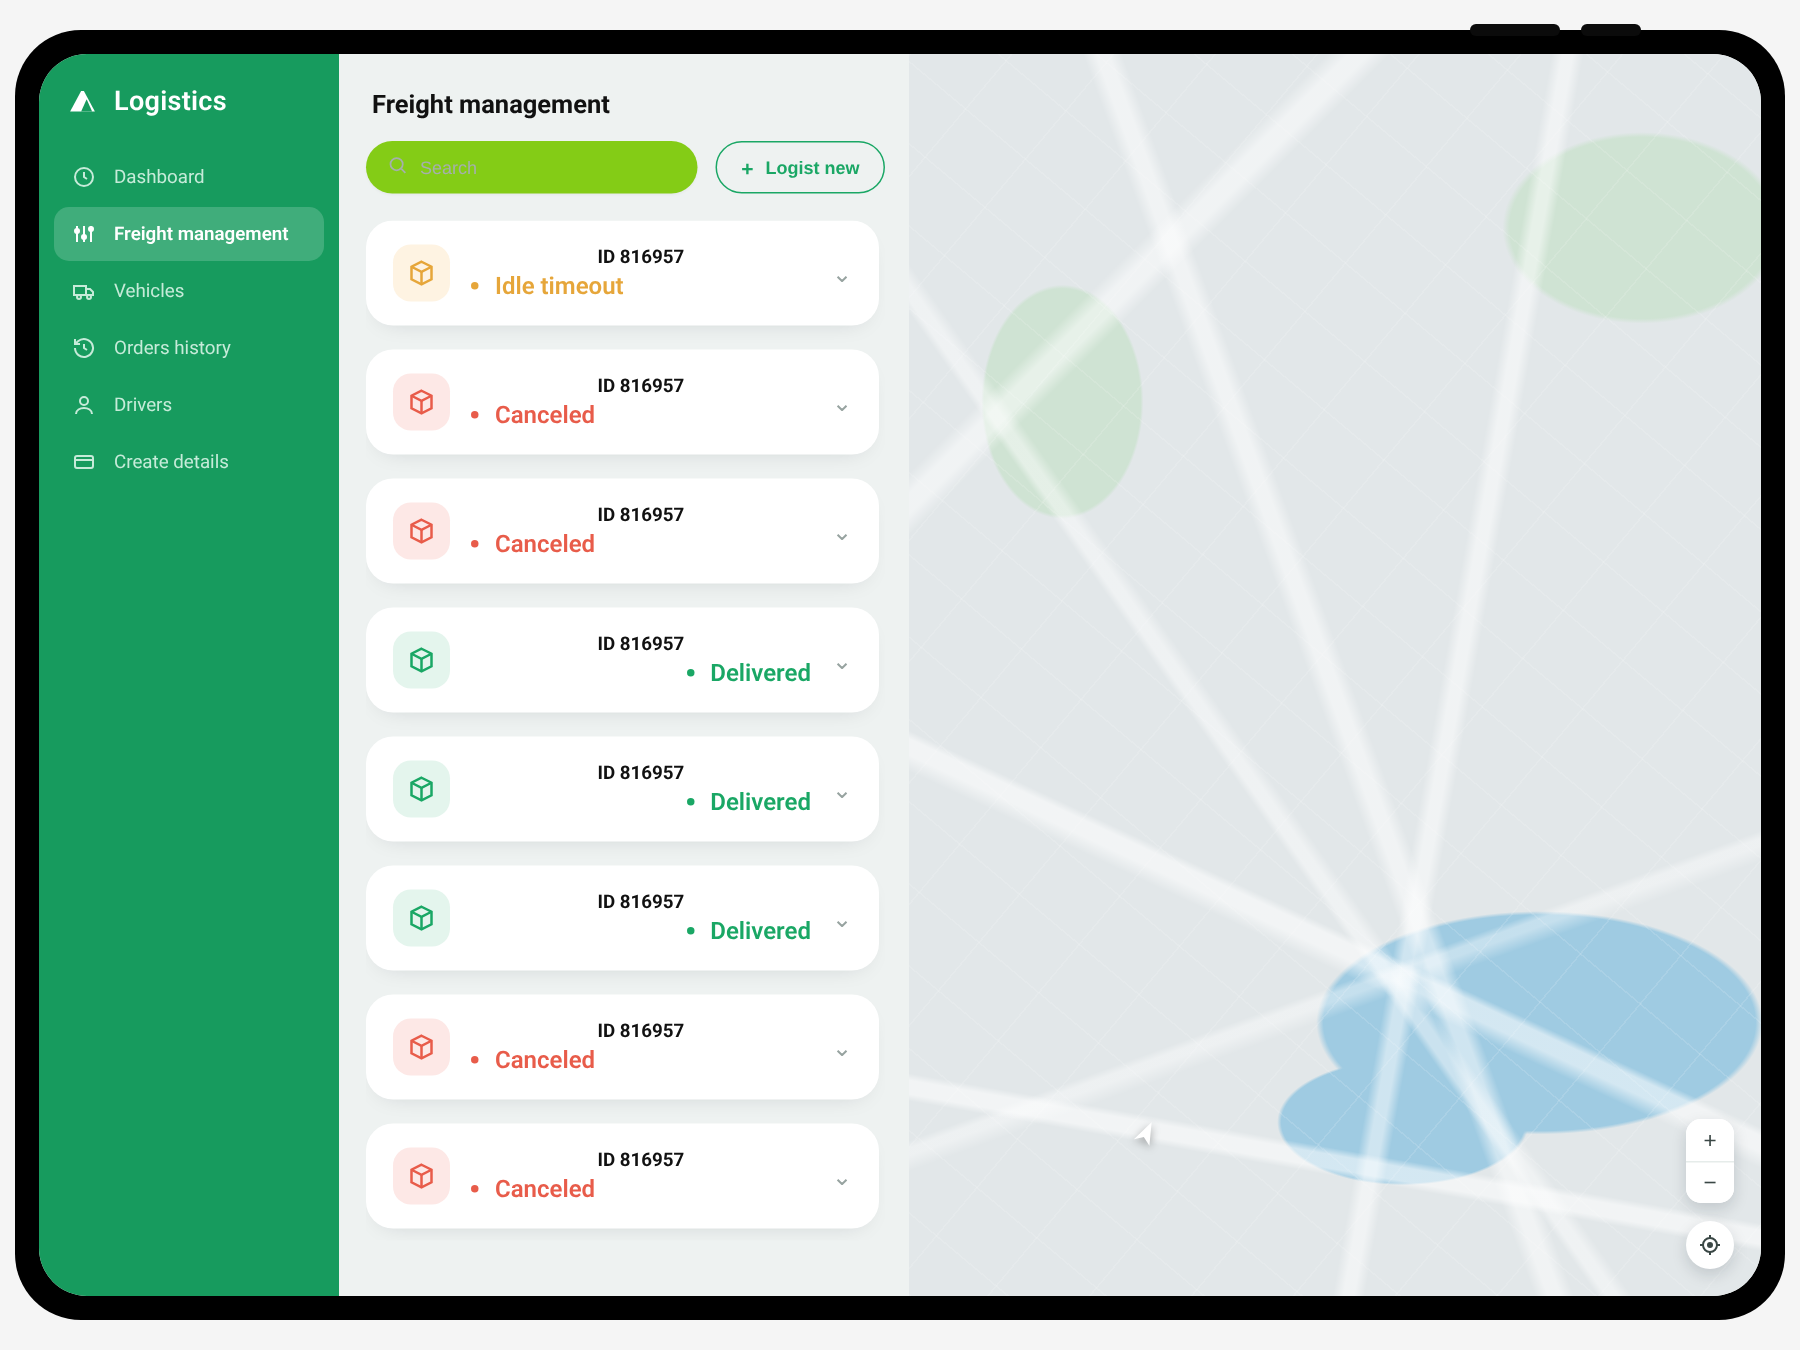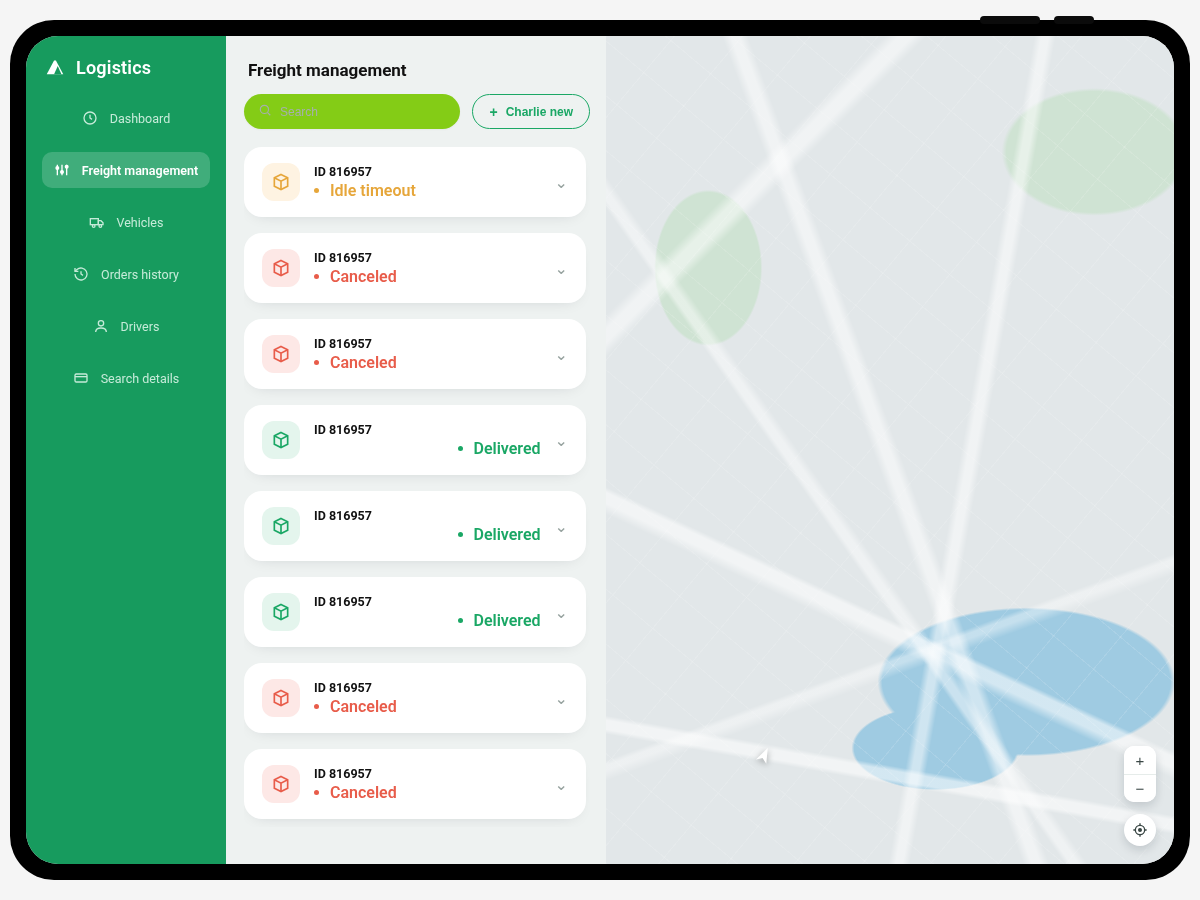--- a/index.html
+++ b/index.html
@@ -61,21 +61,21 @@
   .brand {
     display: flex;
     align-items: center;
     gap: 10px;
     padding: 0 8px 22px;
     color: #fff;
   }
   .brand .logo-icon { width: 22px; height: 22px; }
   .brand .brand-name { font-size: 18px; font-weight: 600; letter-spacing: .2px; }
 
-  .nav { display: flex; flex-direction: column; gap: 16px; align-items: center; }
+  .nav { display: flex; flex-direction: column; gap: 2px; }
   .nav-item {
     display: flex;
     align-items: center;
     gap: 12px;
     padding: 10px 12px;
     border-radius: 10px;
     font-size: 12.5px;
     color: #c6ebd9;
     cursor: pointer;
   }
@@ -184,21 +184,21 @@
   }
   .badge.idle      { background: #fef3e2; }
   .badge.canceled  { background: #fde8e6; }
   .badge.delivered { background: #e4f5ed; }
   .badge svg { width: 20px; height: 20px; }
   .badge.idle svg      { stroke: #e6a63a; }
   .badge.canceled svg  { stroke: #e85c4a; }
   .badge.delivered svg { stroke: #1aa765; }
 
   .card-info { display: flex; flex-direction: column; gap: 2px; flex: 1; }
-  .card-id { font-size: 12.5px; font-weight: 700; color: #111; }
+  .card-id { font-size: 12.5px; font-weight: 700; color: #111; text-align: center; }
   .card-status { display: inline-flex; align-items: center; gap: 11px; font-size: 16px; font-weight: 600; }
   .dot { width: 5px; height: 5px; border-radius: 50%; display: inline-block; }
   .st-idle      .dot { background: #e6a63a; } .st-idle      { color: #e6a63a; }
   .st-canceled  .dot { background: #e85c4a; } .st-canceled  { color: #e85c4a; }
   .st-delivered .dot { background: #1aa765; } .st-delivered { color: #1aa765; justify-content: flex-end; }
 
   .chev { color: #97a3a0; font-size: 16px; }
 
   
   .map {
@@ -341,21 +341,21 @@
                 <circle cx="12" cy="8" r="4"></circle>
                 <path d="M4 21c0-4 4-6 8-6s8 2 8 6"></path>
               </svg></span>
             <span>Drivers</span>
           </div>
           <div class="nav-item">
             <span class="nav-icon"><svg viewBox="0 0 24 24" fill="none" stroke="currentColor" stroke-width="2">
                 <rect x="3" y="6" width="18" height="12" rx="2"></rect>
                 <line x1="3" y1="10" x2="21" y2="10"></line>
               </svg></span>
-            <span>Search details</span>
+            <span>Create details</span>
           </div>
         </nav>
 
       <div class="sidebar-spacer"></div>
 
     </aside>
 
     <section class="panel">
       <h1 class="panel-title">Freight management</h1>
 
@@ -364,21 +364,21 @@
           <span>
             <svg width="14" height="14" viewBox="0 0 24 24" fill="none" stroke="#a5afad" stroke-width="2">
               <circle cx="11" cy="11" r="7"></circle>
                 <line x1="21" y1="21" x2="16.5" y2="16.5"></line>
             </svg>
           </span>
           <input type="text" placeholder="Search" style="">
         </div>
         <button class="create-btn">
           <span class="plus">+</span>
-          <span>Charlie new</span>
+          <span>Logist new</span>
         </button>
       </div>
 
       <div class="list" id="freight-list">
           <div class="card">
             <div class="badge idle">
               <svg viewBox="0 0 24 24" fill="none" stroke-width="2">
                 <path d="M12 3l8 4v10l-8 4-8-4V7l8-4z"></path>
                 <path d="M4 7l8 4 8-4"></path>
                 <line x1="12" y1="11" x2="12" y2="21"></line>

